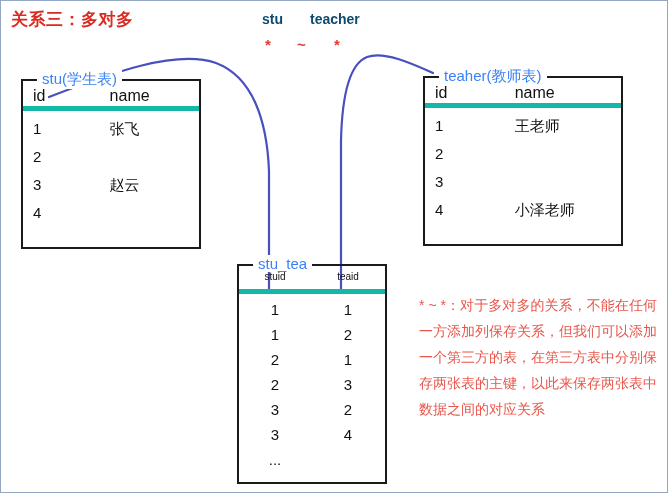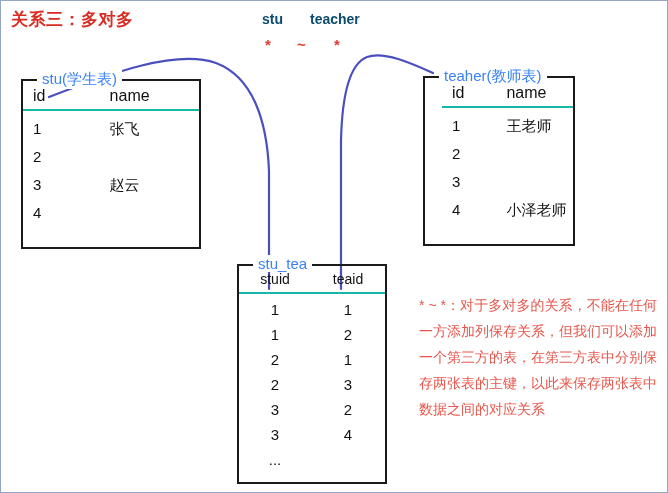--- a/index.html
+++ b/index.html
@@ -74,21 +74,21 @@
     top: -11px;
     left: 14px;
     background: #ffffff;
     padding: 0 5px;
     font-size: 15px;
     color: #3b82f6;
     white-space: nowrap;
   }
   .erbox .hdr {
     display: flex;
-    border-bottom: 2px solid #14b8a6;
+    border-bottom: 5px solid #14b8a6;
     box-sizing: border-box;
     justify-content: flex-end;
   }
   .erbox .hdr .cell {
     font-size: 16px;
     color: #111111;
     padding-top: 4px;
     padding-bottom: 4px;
   }
   .erbox .rows { padding-top: 6px; }
@@ -104,30 +104,30 @@
   }
 
   
   #table-stu { left: 20px; top: 78px; width: 180px; height: 170px; }
   #table-stu .hdr { height: 30px; padding-top: 2px; }
   #table-stu .hdr .c1, #table-stu .row .c1 { width: 70px; padding-left: 10px; }
   #table-stu .hdr .c2, #table-stu .row .c2 { width: 100px; padding-left: 14px; }
   #table-stu .row { height: 28px; }
 
   
-  #table-teaher { left: 422px; top: 75px; width: 152px; height: 170px; padding-left: 17px; }
+  #table-teaher { left: 422px; top: 75px; width: 200px; height: 170px; }
   #table-teaher .hdr { height: 30px; padding-top: 2px; }
   #table-teaher .hdr .c1, #table-teaher .row .c1 { width: 70px; padding-left: 10px; }
   #table-teaher .hdr .c2, #table-teaher .row .c2 { width: 110px; padding-left: 12px; }
   #table-teaher .row { height: 28px; }
 
   
   #table-stu-tea { left: 236px; top: 263px; width: 150px; height: 220px; }
   #table-stu-tea .hdr { height: 28px; padding-top: 1px; }
-  #table-stu-tea .hdr .cell { font-size: 14px; }
+  #table-stu-tea .hdr .cell { font-size: 10px; }
   #table-stu-tea .hdr .c1, #table-stu-tea .row .c1 { width: 72px; text-align: center; }
   #table-stu-tea .hdr .c2, #table-stu-tea .row .c2 { width: 74px; text-align: center; }
   #table-stu-tea .row { height: 25px; }
   #table-stu-tea .row .cell { font-size: 15px; padding-top: 1px; }
   #table-stu-tea .rows { padding-top: 6px; }
   #table-stu-tea .row.ellipsis .c1 { text-align: center; }
 
   
   #explanation {
     position: absolute;

